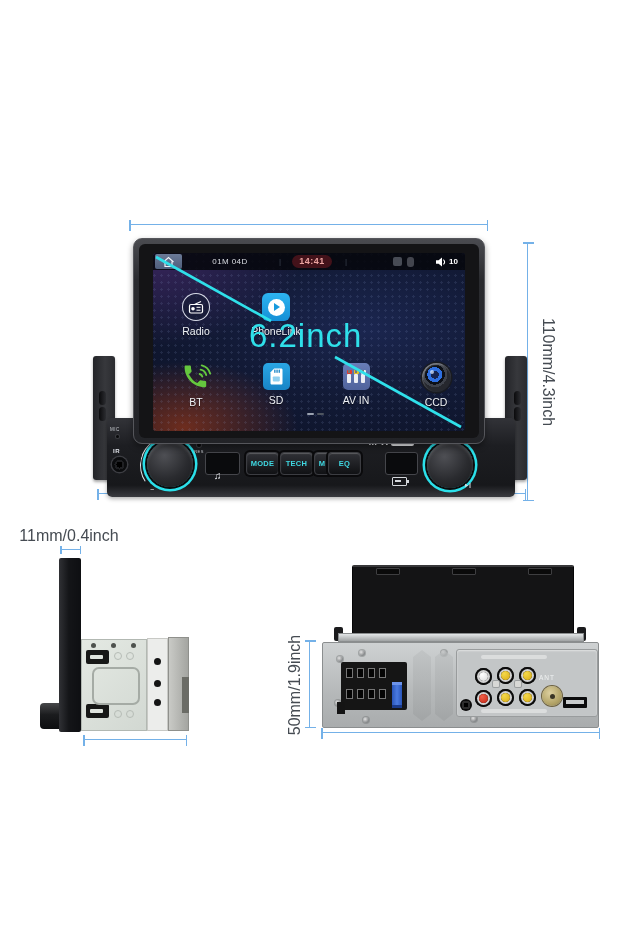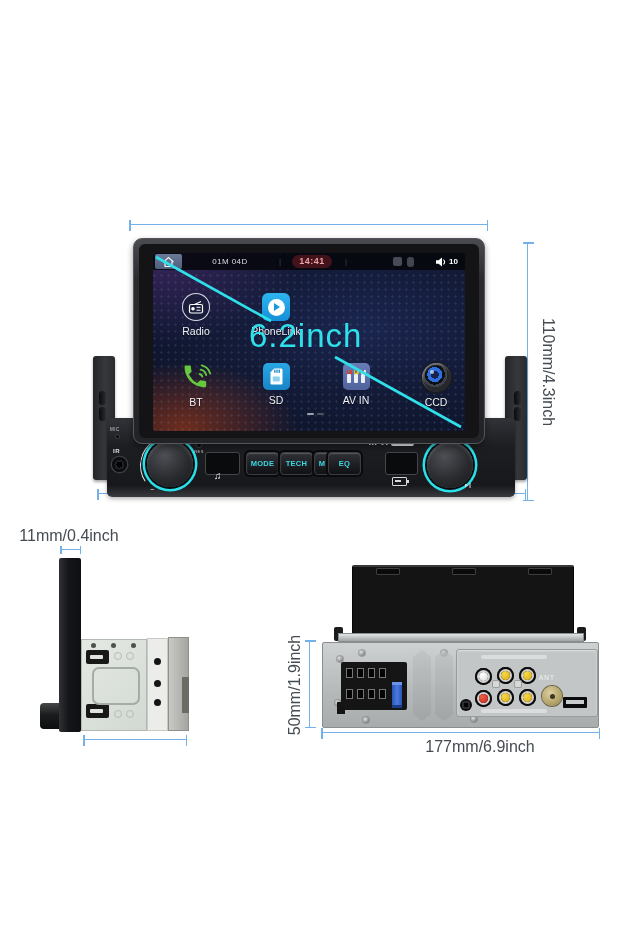--- a/index.html
+++ b/index.html
@@ -363,15 +363,14 @@
       <span class="antlbl">ANT</span>
       <span class="antjack"></span>
       <span class="rusb"></span>
       <span class="rjack"></span>
     </div>
   </div>
 
   <div class="dimv" style="left:309px;top:641px;height:86px;"></div>
   <div class="dimtext rotm90" style="left:236px;top:676px;width:118px;">50mm/1.9inch</div>
   <div class="dimh" style="left:322px;top:732px;width:277px;"></div>
-  <div class="dimtext" style="left:380px;top:738px;width:200px;">177mm/6.9inch</div>
 
 </div>
 
 </body></html>

